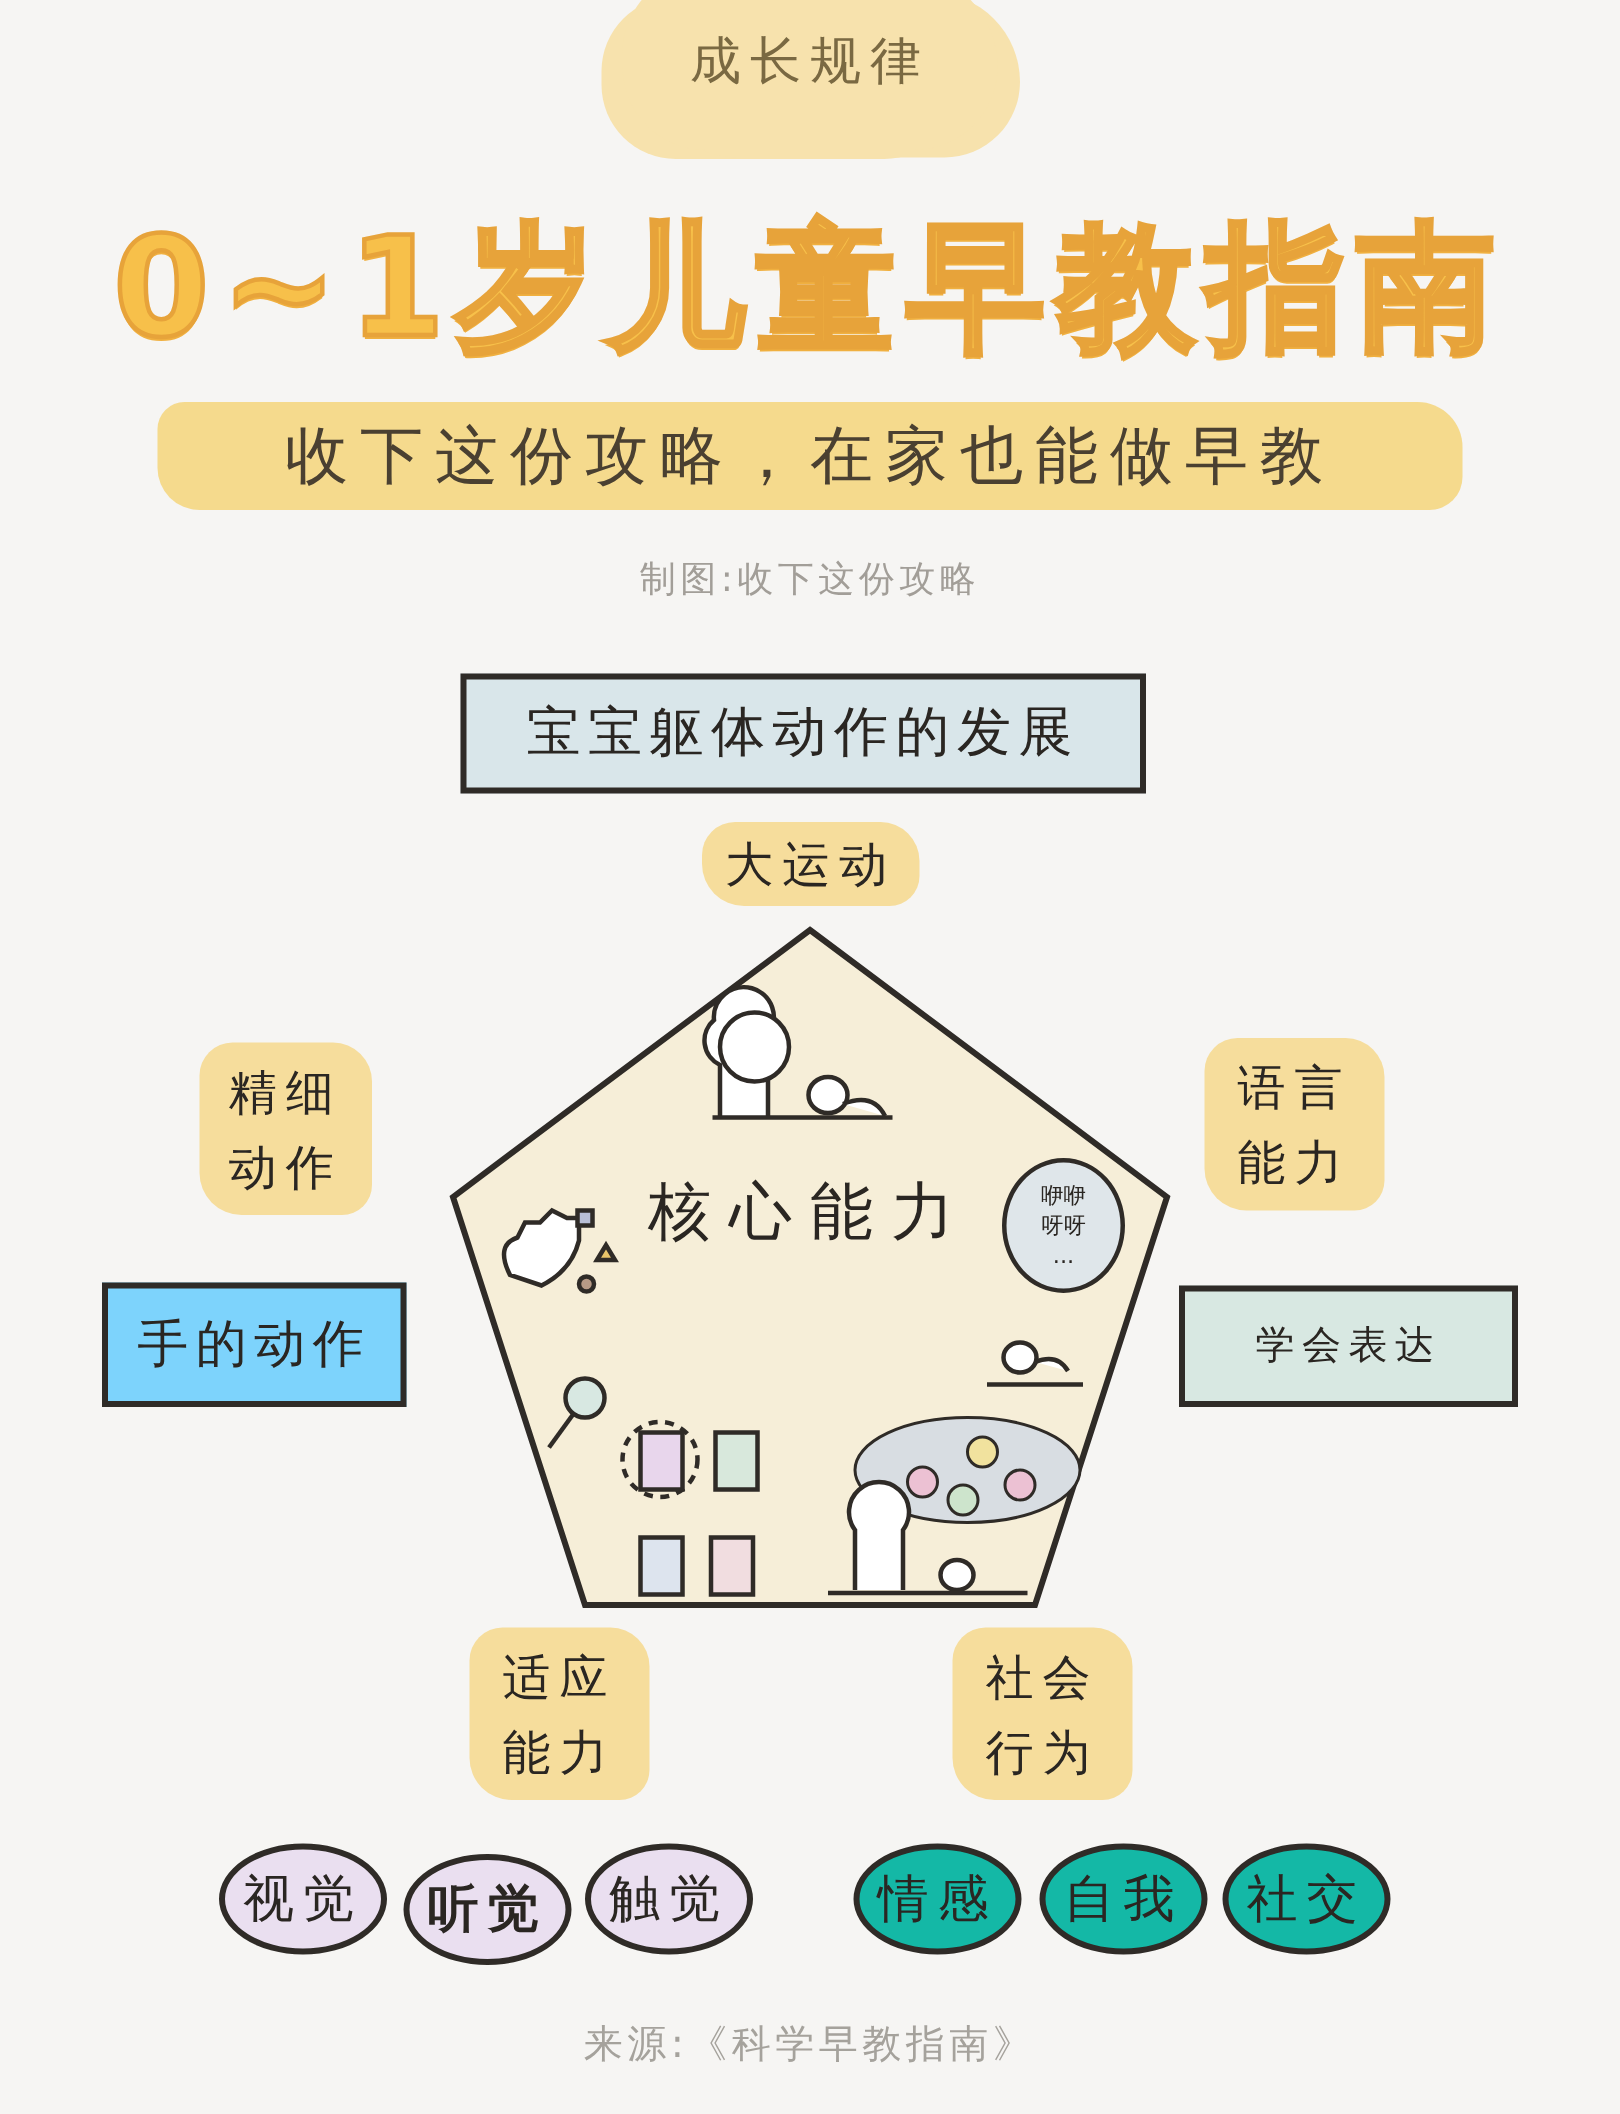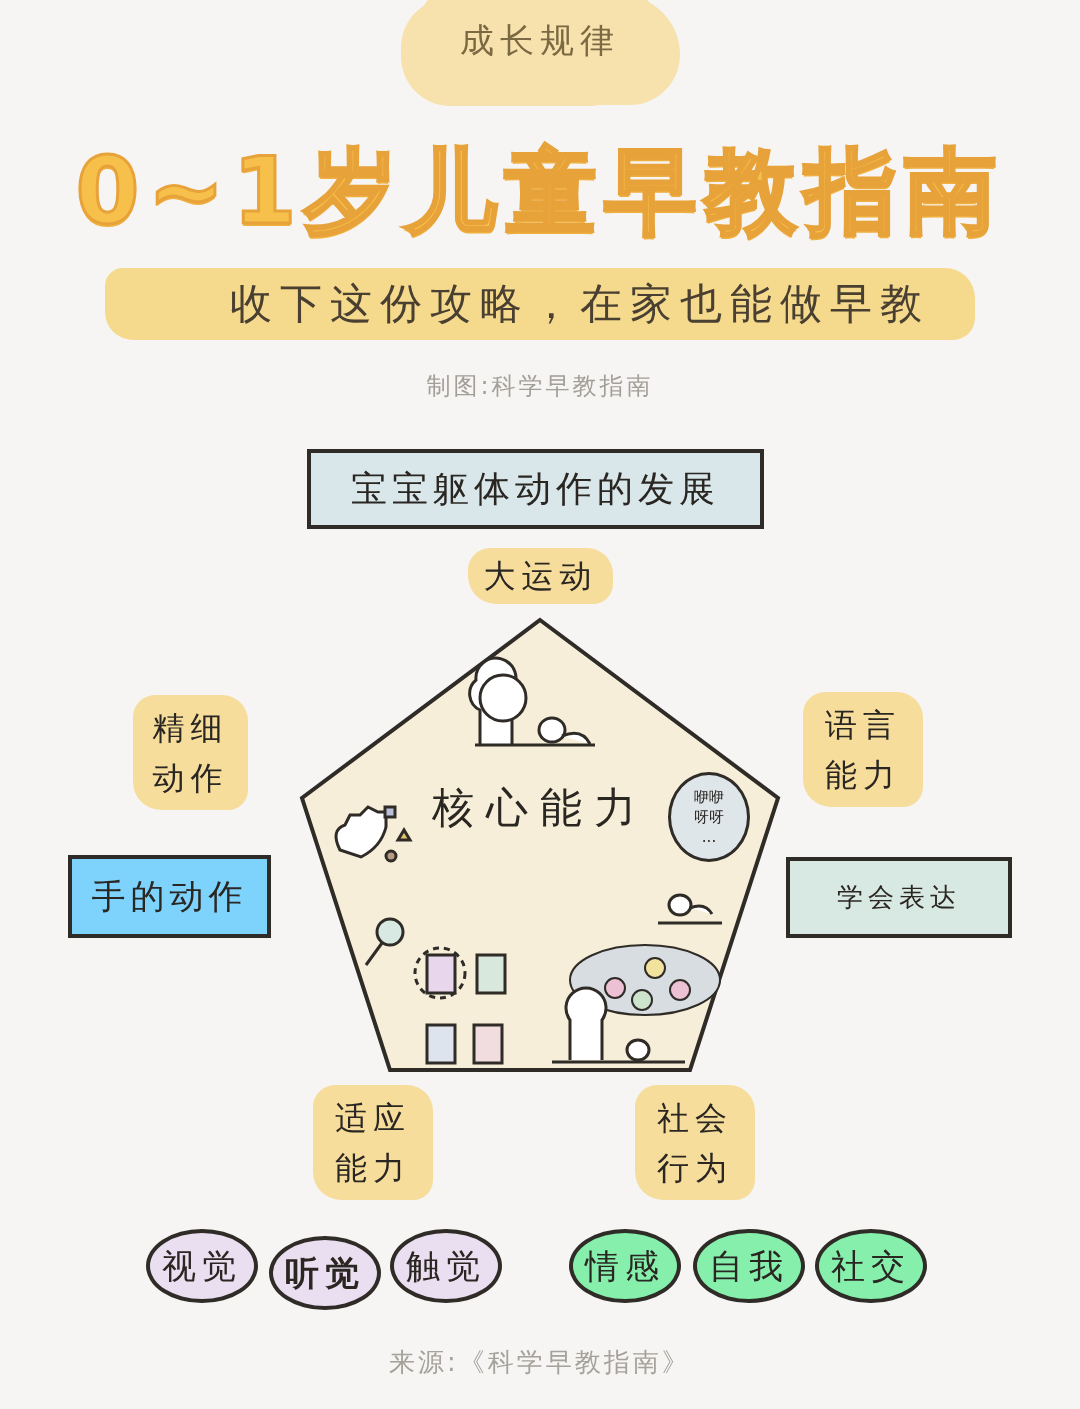--- a/index.html
+++ b/index.html
@@ -5,50 +5,50 @@
   html,body{margin:0;padding:0;}
   body{width:1080px;height:1409px;background:#f6f5f3;position:relative;overflow:hidden;
        font-family:"DejaVu Sans","Liberation Sans",sans-serif;color:#2a2622;}
   .abs{position:absolute;}
   .cloud{left:415px;top:-20px;width:250px;height:120px;background:#f7e2ad;border-radius:60px 70px 60px 60px;
          box-shadow:20px 10px 0 -5px #f7e2ad,-20px 12px 0 -6px #f7e2ad;}
   .tag{left:415px;top:18px;width:250px;text-align:center;font-size:34px;color:#7a6942;letter-spacing:6px;}
   .title{left:60px;top:130px;width:960px;text-align:center;font-size:92px;font-weight:bold;color:#f7c04a;
          letter-spacing:8px;-webkit-text-stroke:3px #e7a33a;text-shadow:0 3px 0 #f0b040;}
   .hl{left:105px;top:268px;width:870px;height:72px;background:#f5d57a;opacity:.85;border-radius:18px 30px 22px 28px;}
-  .subtitle{left:105px;top:276px;width:870px;text-align:center;font-size:42px;color:#4a4031;letter-spacing:8px;margin-left:40px;}
+  .subtitle{left:105px;top:276px;width:870px;text-align:center;font-size:42px;color:#4a4031;letter-spacing:8px;}
   .credit{left:0;top:370px;width:1080px;text-align:center;font-size:24px;color:#a29e98;letter-spacing:3px;}
   .box{border:4px solid #2f2b27;text-align:center;letter-spacing:5px;box-sizing:border-box;}
   .box-top{left:307px;top:449px;width:457px;height:80px;background:#d9e6ea;font-size:36px;line-height:72px;}
   .box-left{left:68px;top:855px;width:203px;height:83px;background:#7dd3fc;font-size:34px;line-height:75px;}
   .box-right{left:786px;top:857px;width:226px;height:81px;background:#d8e8e2;font-size:26px;line-height:73px;}
   .lbl{background:#f6dd9c;border-radius:22px 26px 20px 28px;text-align:center;font-size:32px;line-height:50px;letter-spacing:6px;}
   .lbl-gross{left:468px;top:548px;width:145px;height:56px;line-height:56px;}
   .lbl-fine{left:133px;top:695px;width:115px;height:115px;padding-top:8px;box-sizing:border-box;}
   .lbl-lang{left:803px;top:692px;width:120px;height:115px;padding-top:8px;box-sizing:border-box;}
   .lbl-adapt{left:313px;top:1085px;width:120px;height:115px;padding-top:8px;box-sizing:border-box;}
   .lbl-social{left:635px;top:1085px;width:120px;height:115px;padding-top:8px;box-sizing:border-box;}
   .pent{left:290px;top:610px;width:500px;height:470px;}
   .center-text{left:390px;top:775px;width:300px;text-align:center;font-size:42px;line-height:66px;letter-spacing:12px;}
   .bubble{left:668px;top:772px;width:82px;height:90px;border:3px solid #2f2b27;border-radius:50%;background:#dfe6ea;
           font-size:15px;text-align:center;line-height:20px;padding-top:12px;box-sizing:border-box;}
   .pill{height:74px;border:4px solid #2f2b27;border-radius:50%;text-align:center;font-size:34px;line-height:66px;letter-spacing:6px;box-sizing:border-box;}
   .pill.purple{background:#eadff0;}
-  .pill.cream{background:#86efac;}
+  .pill.cream{background:#14b8a6;}
   .source{left:0;top:1345px;width:1080px;text-align:center;font-size:26px;color:#a5a29c;letter-spacing:3px;}
 </style>
 </head>
 <body>
 
 <div class="abs cloud"></div>
 <div class="abs tag">成长规律</div>
 <div class="abs title">0~1岁儿童早教指南</div>
 <div class="abs hl"></div>
 <div class="abs subtitle">收下这份攻略，在家也能做早教</div>
-<div class="abs credit">制图:科学早教指南</div>
+<div class="abs credit">制图:收下这份攻略</div>
 
 <div class="abs box box-top">宝宝躯体动作的发展</div>
 <div class="abs lbl lbl-gross">大运动</div>
 
 <svg class="abs pent" viewBox="0 0 500 470">
   <polygon points="250,10 488,188 400,460 100,460 12,188" fill="#f6eed8" stroke="#2f2b27" stroke-width="4"></polygon>
 
   <g stroke="#2f2b27" stroke-width="3" fill="#fff">
     <path d="M190,135 v-35 a18,18 0 0 1 -4,-30 a20,20 0 1 1 36,10 v55"></path>
     <circle cx="213" cy="88" r="23"></circle>

